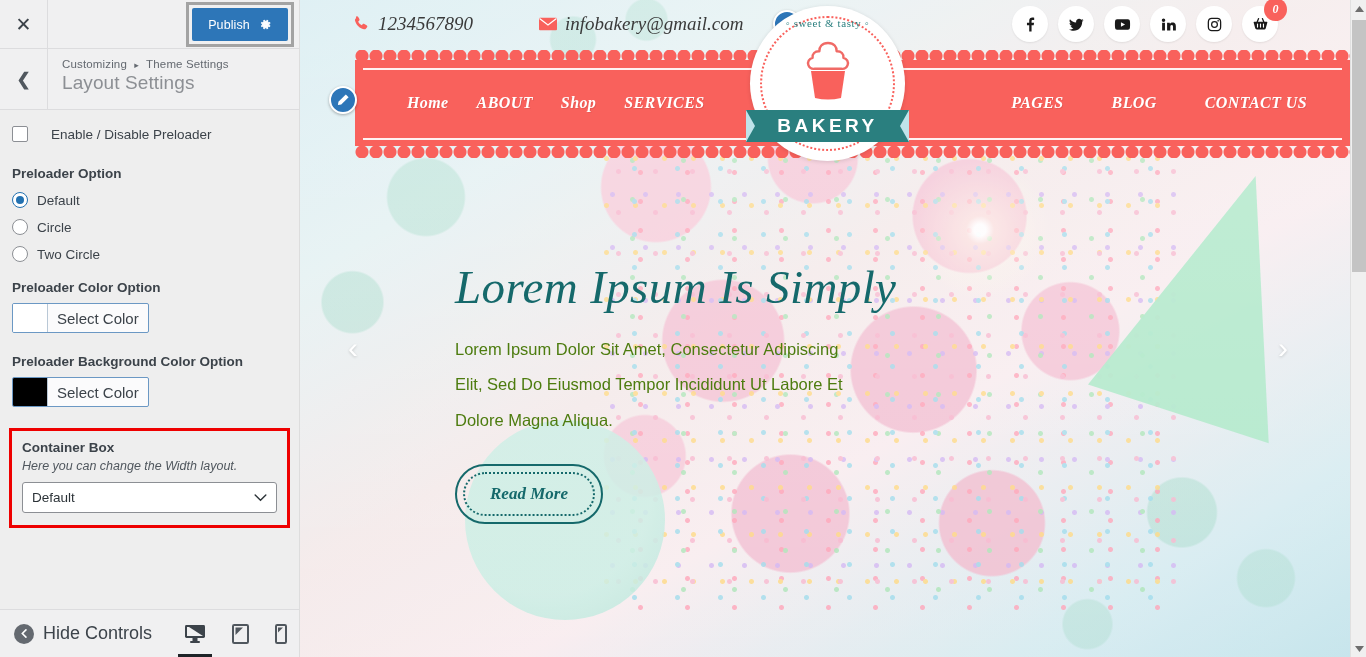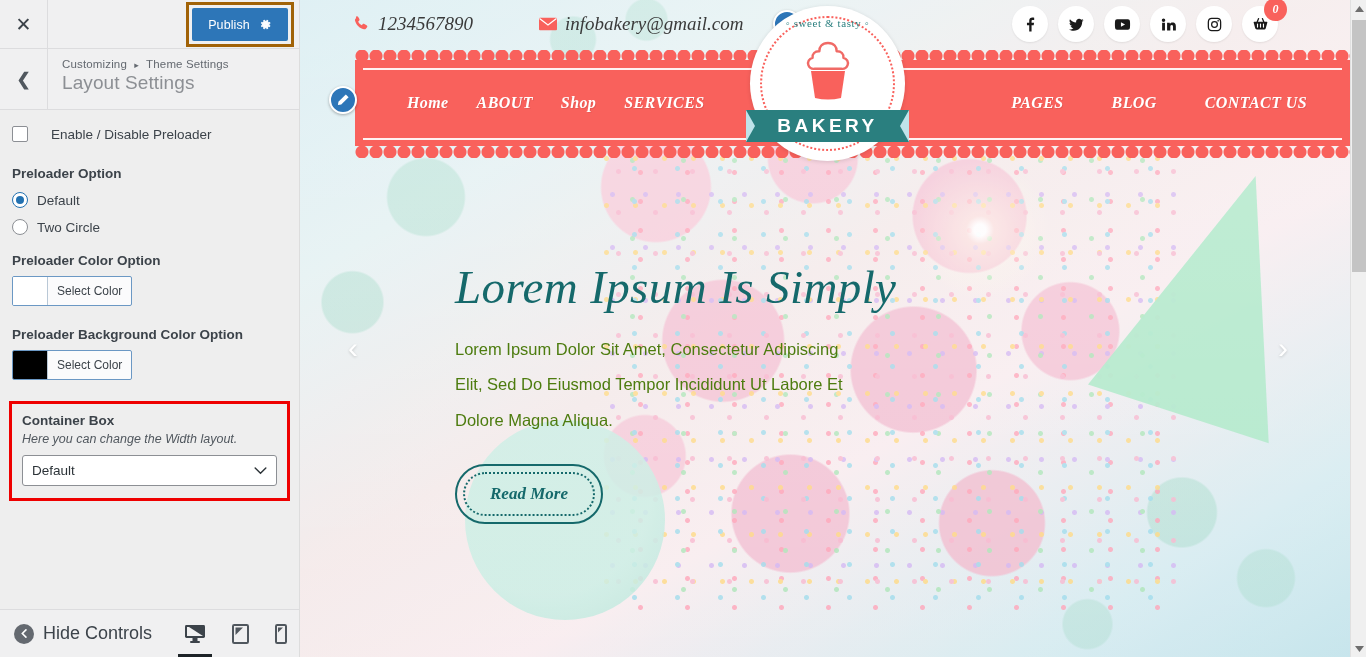--- a/index.html
+++ b/index.html
@@ -30,21 +30,21 @@
     width: 48px; flex: 0 0 48px;
     display: flex; align-items: center; justify-content: center;
     border-right: 1px solid #dcdcde;
     background: #f0f0f1; cursor: pointer;
     font-size: 19px; color: #3c434a; line-height: 1;
   }
   .cz-topbar-spacer { flex: 1 1 auto; }
   .publish-wrap {
     position: absolute; right: 5px; top: 2px;
     width: 108px; height: 45px;
-    border: 3px solid #a16207;
+    border: 3px solid #a3a3a3;
     display: flex; align-items: center; justify-content: center;
   }
   .publish-btn {
     width: 96px; height: 33px;
     background: #2d76b8;
     color: #fff; border: none; border-radius: 2px;
     font-size: 12.5px; font-family: "Liberation Sans", sans-serif;
     display: flex; align-items: center; justify-content: center;
     gap: 9px; cursor: pointer; letter-spacing: .1px;
   }
@@ -100,21 +100,21 @@
 
   .colorbtn {
     display: inline-flex; align-items: stretch;
     height: 30px; border: 1px solid #6b98c4;
     background: #fbfbfc; border-radius: 2px;
     cursor: pointer; overflow: hidden;
   }
   .color-swatch { width: 35px; border-right: 1px solid #b9c8d6; }
   .color-label {
     display: flex; align-items: center; padding: 12px 9px;
-    font-size: 12px; color: #3c434a; white-space: nowrap;
+    font-size: 15px; color: #3c434a; white-space: nowrap;
   }
   .lbl-above { font-size: 13.5px; font-weight: bold; color: #3c434a; margin-bottom: 8px; }
 
   
   .hl-box {
     border: 3px solid #ee0000;
     padding: 9px 10px 12px 10px;
     margin: 0 -3px 14px -3px;
   }
   .hl-box .grp-title { margin-bottom: 4px; }
@@ -416,20 +416,24 @@
         <span class="cbox"></span>
         <label>Enable / Disable Preloader</label>
       </div>
 
       <div class="ctrl">
         <div class="grp-title">Preloader Option</div>
 
         <div class="radio-row">
           <span class="rdo on"></span>
           <label>Default</label>
+        </div>
+        <div class="radio-row">
+          <span class="rdo"></span>
+          <label>Circle</label>
         </div>
         <div class="radio-row">
           <span class="rdo"></span>
           <label>Two Circle</label>
         </div>
       </div>
 
       <div class="ctrl">
         <div class="lbl-above">Preloader Color Option</div>
         <div class="colorbtn">

